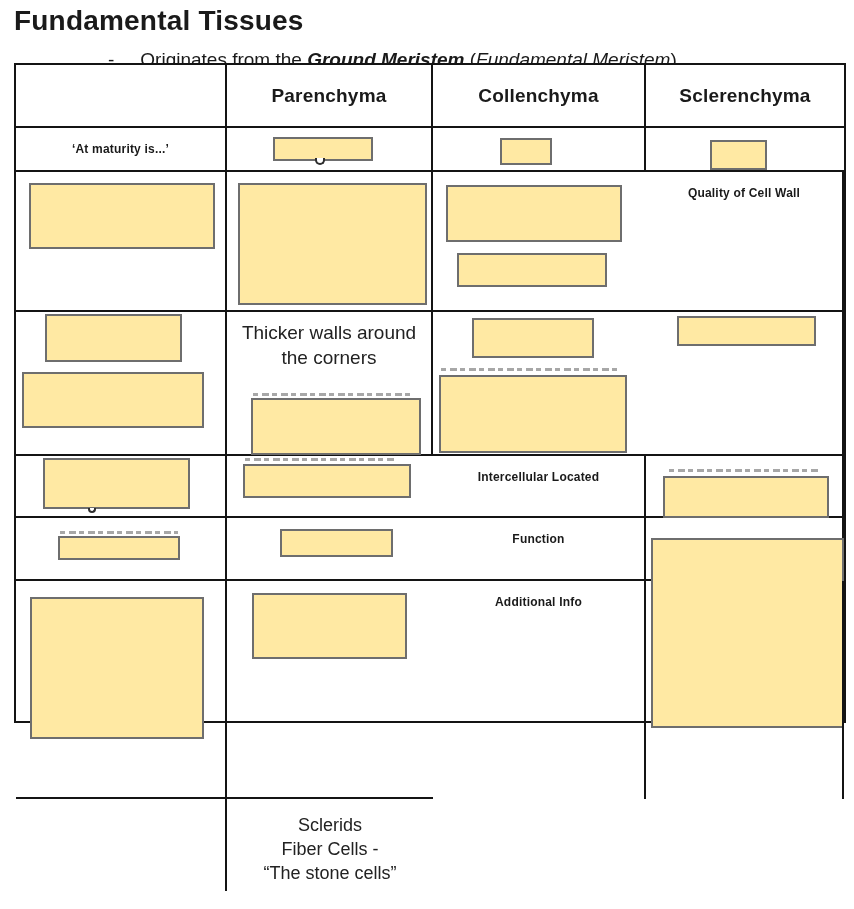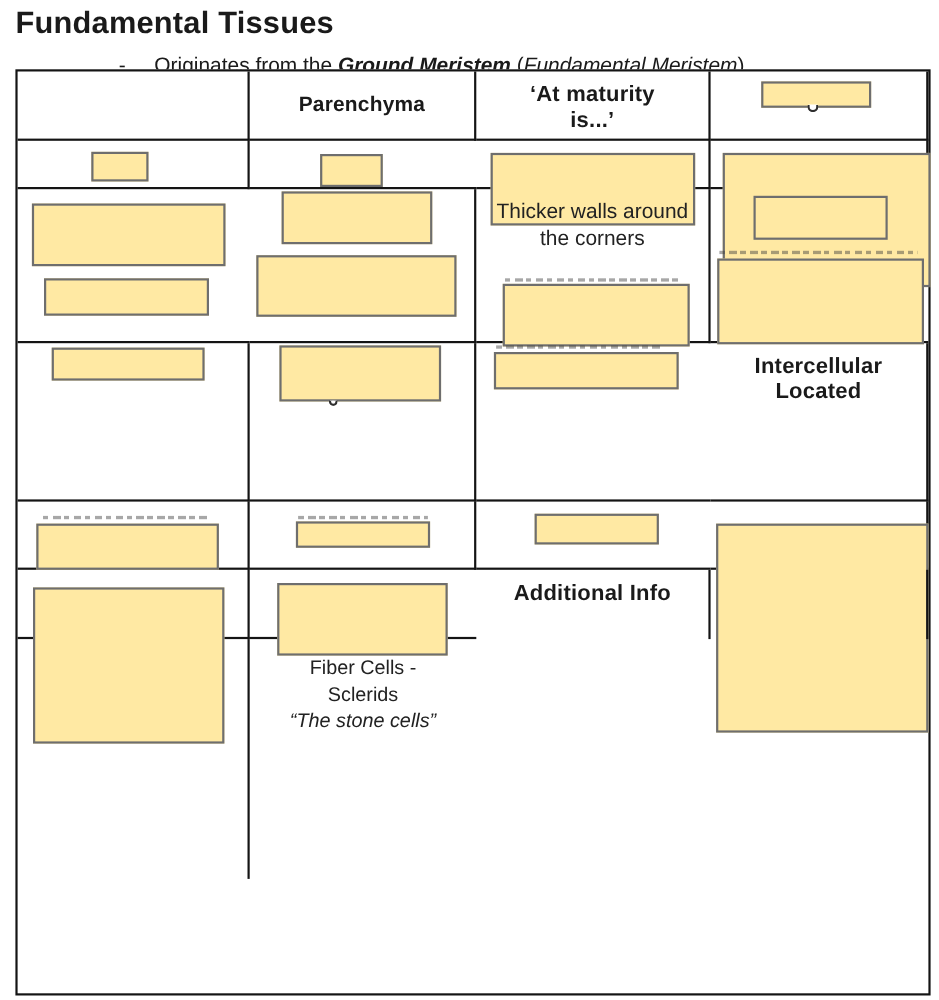--- a/index.html
+++ b/index.html
@@ -14,52 +14,52 @@
     font-size:28px;font-weight:700;letter-spacing:.2px;
   }
   .subtitle{
     position:absolute;left:68px;top:49px;font-size:19px;white-space:nowrap;margin-left:40px;
   }
   .subtitle .marker{display:inline-block;margin-right:26px;}
   .subtitle .bi{font-weight:700;font-style:italic;}
   .subtitle .it{font-style:italic;}
 
   .tissue-table{
-    position:absolute;left:14px;top:63px;width:832px;height:842px;
+    position:absolute;left:14px;top:63px;width:832px;height:660px;
     box-sizing:border-box;border:2px solid #141414;
     display:grid;
     grid-template-columns:211px 206px 213px 198px;
     grid-template-rows:63px 44px 140px 144px 62px 63px 218px 92px;
     background:#ffffff;
   }
   .cell{
     position:relative;box-sizing:border-box;
     border-right:2px solid #141414;border-bottom:2px solid #141414;
     overflow:visible;
   }
   .cell.last-col{border-right:none;}
   .cell.last-row{border-bottom:none;}
 
   .col-head{
     display:flex;align-items:center;justify-content:center;
     font-size:19px;font-weight:700;letter-spacing:.2px;
   }
   .row-head{
     text-align:center;padding:10px 28px 0 28px;
-    font-size:20px;font-weight:700;line-height:23px;letter-spacing:.2px;
+    font-size:12px;font-weight:700;line-height:23px;letter-spacing:.2px;
   }
   .cell-text{
     text-align:center;padding:8px 14px 0 14px;
     font-size:19px;line-height:25px;color:#222222;
   }
   .addl-text{
     text-align:center;padding-top:14px;
     font-size:18px;line-height:24px;color:#222222;
   }
-  .addl-text .it{font-style:italic;}
+  .addl-text .it{}
 
   
   .hl{
     position:absolute;box-sizing:border-box;
     background:var(--hl-fill,#FFE9A3);
     border:2px solid var(--hl-border,#6E6E6E);
   }
   
   .frag{
     position:absolute;height:3px;opacity:.45;
@@ -82,20 +82,26 @@
   <div class="subtitle">
     <span class="marker">-</span><span>Originates from the </span><span class="bi">Ground Meristem</span><span> (</span><span class="it">Fundamental Meristem</span><span>)</span>
   </div>
 
   <div class="tissue-table">
 
     <div class="cell col-head"></div>
     <div class="cell col-head">
         <span>Parenchyma</span>
       </div>
+    <div class="cell col-head">
+        <span>Collenchyma</span>
+      </div>
+    <div class="cell col-head last-col">
+        <span>Sclerenchyma</span>
+      </div>
 
     <div class="cell row-head">‘At maturity is...’</div>
     <div class="cell">
       <div class="hl" style="left:46px;top:9px;width:100px;height:24px;"></div>
       <div class="desc" style="left:88px;top:30px;"></div>
     </div>
     <div class="cell">
       <div class="hl" style="left:67px;top:10px;width:52px;height:27px;"></div>
     </div>
     <div class="cell last-col">
@@ -106,20 +112,21 @@
       <div class="hl" style="left:13px;top:11px;width:186px;height:66px;"></div>
     </div>
     <div class="cell">
       <div class="hl" style="left:11px;top:11px;width:189px;height:122px;"></div>
     </div>
     <div class="cell last-col">
       <div class="hl" style="left:13px;top:13px;width:176px;height:57px;"></div>
       <div class="hl" style="left:24px;top:81px;width:150px;height:34px;"></div>
     </div>
 
+    <div class="cell row-head">Quality of Cell Wall</div>
     <div class="cell">
       <div class="hl" style="left:29px;top:2px;width:137px;height:48px;"></div>
       <div class="hl" style="left:6px;top:60px;width:182px;height:56px;"></div>
     </div>
     <div class="cell">
       <div class="cell-text">Thicker walls around the corners</div>
       <div class="frag" style="left:26px;top:81px;width:160px;"></div>
       <div class="hl" style="left:24px;top:86px;width:170px;height:57px;"></div>
     </div>
     <div class="cell last-col">
@@ -146,35 +153,36 @@
       <div class="hl" style="left:17px;top:20px;width:166px;height:42px;"></div>
     </div>
     <div class="cell">
       <div class="frag" style="left:44px;top:13px;width:118px;"></div>
       <div class="hl" style="left:42px;top:18px;width:122px;height:24px;"></div>
     </div>
     <div class="cell last-col">
       <div class="hl" style="left:53px;top:11px;width:113px;height:28px;"></div>
     </div>
 
+    <div class="cell row-head">Function</div>
     <div class="cell">
       <div class="hl" style="left:5px;top:20px;width:193px;height:190px;"></div>
     </div>
     <div class="cell">
       <div class="hl" style="left:14px;top:16px;width:174px;height:142px;"></div>
     </div>
     <div class="cell last-col">
       <div class="hl" style="left:25px;top:12px;width:155px;height:66px;"></div>
     </div>
 
     <div class="cell row-head last-row">Additional Info</div>
     <div class="cell last-row"></div>
     <div class="cell last-row"></div>
     <div class="cell last-col last-row">
       <div class="addl-text">
+        <div>Sclerids</div>
         <div>Fiber Cells -</div>
-        <div>Sclerids</div>
         <div class="it">“The stone cells”</div>
       </div>
     </div>
 
   </div>
 </div>
 
 </body></html>

